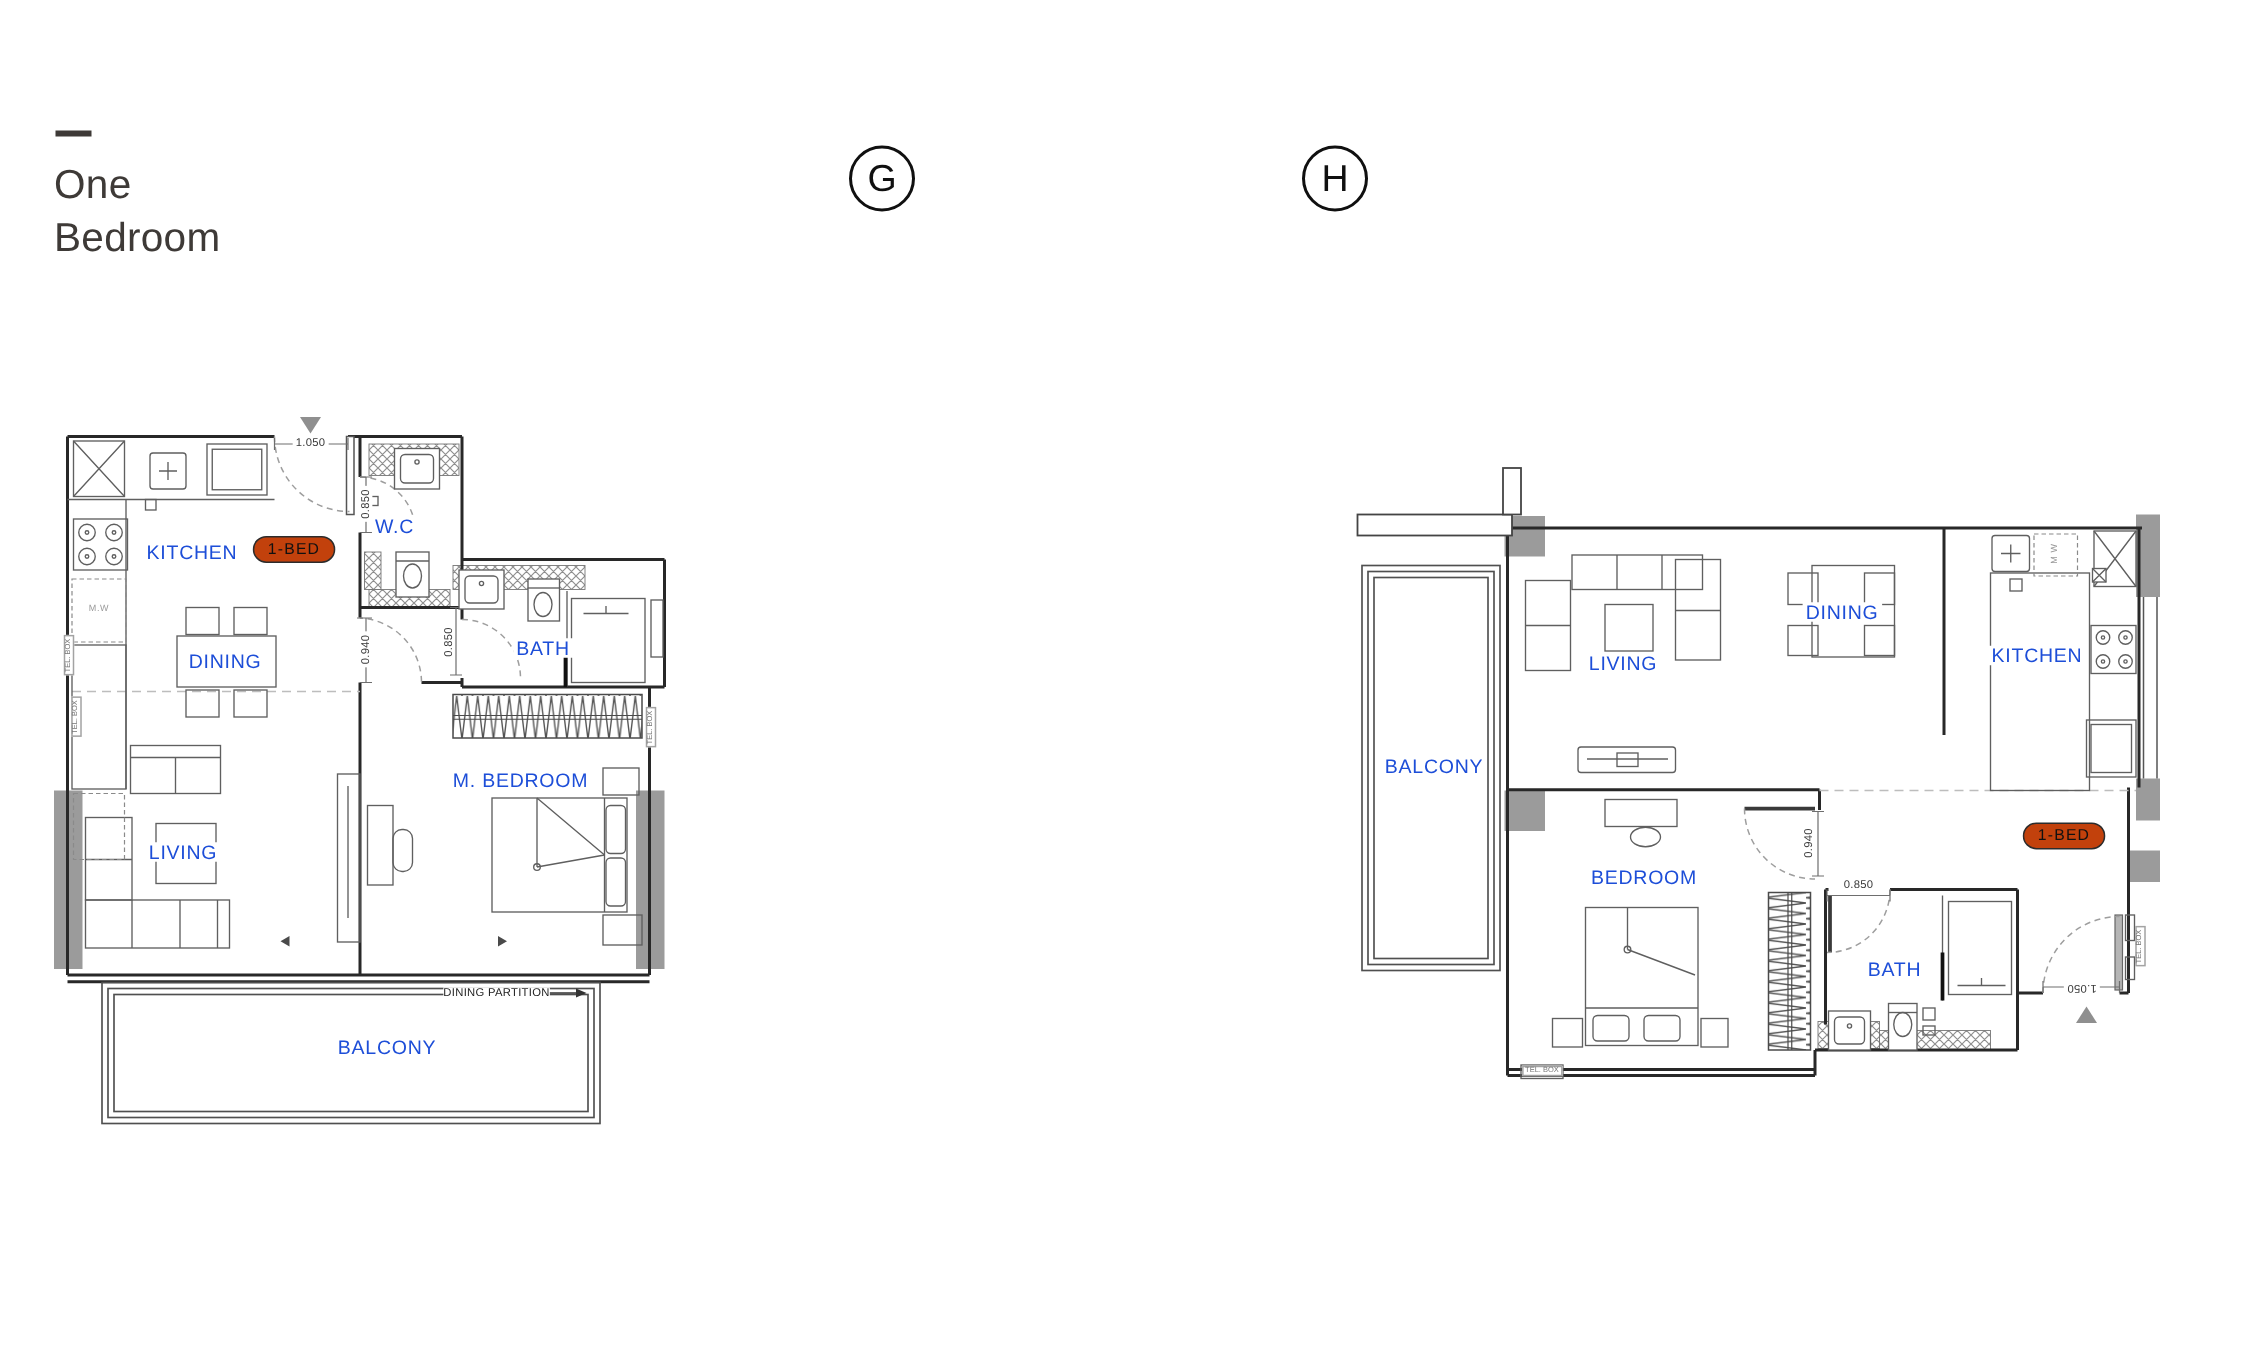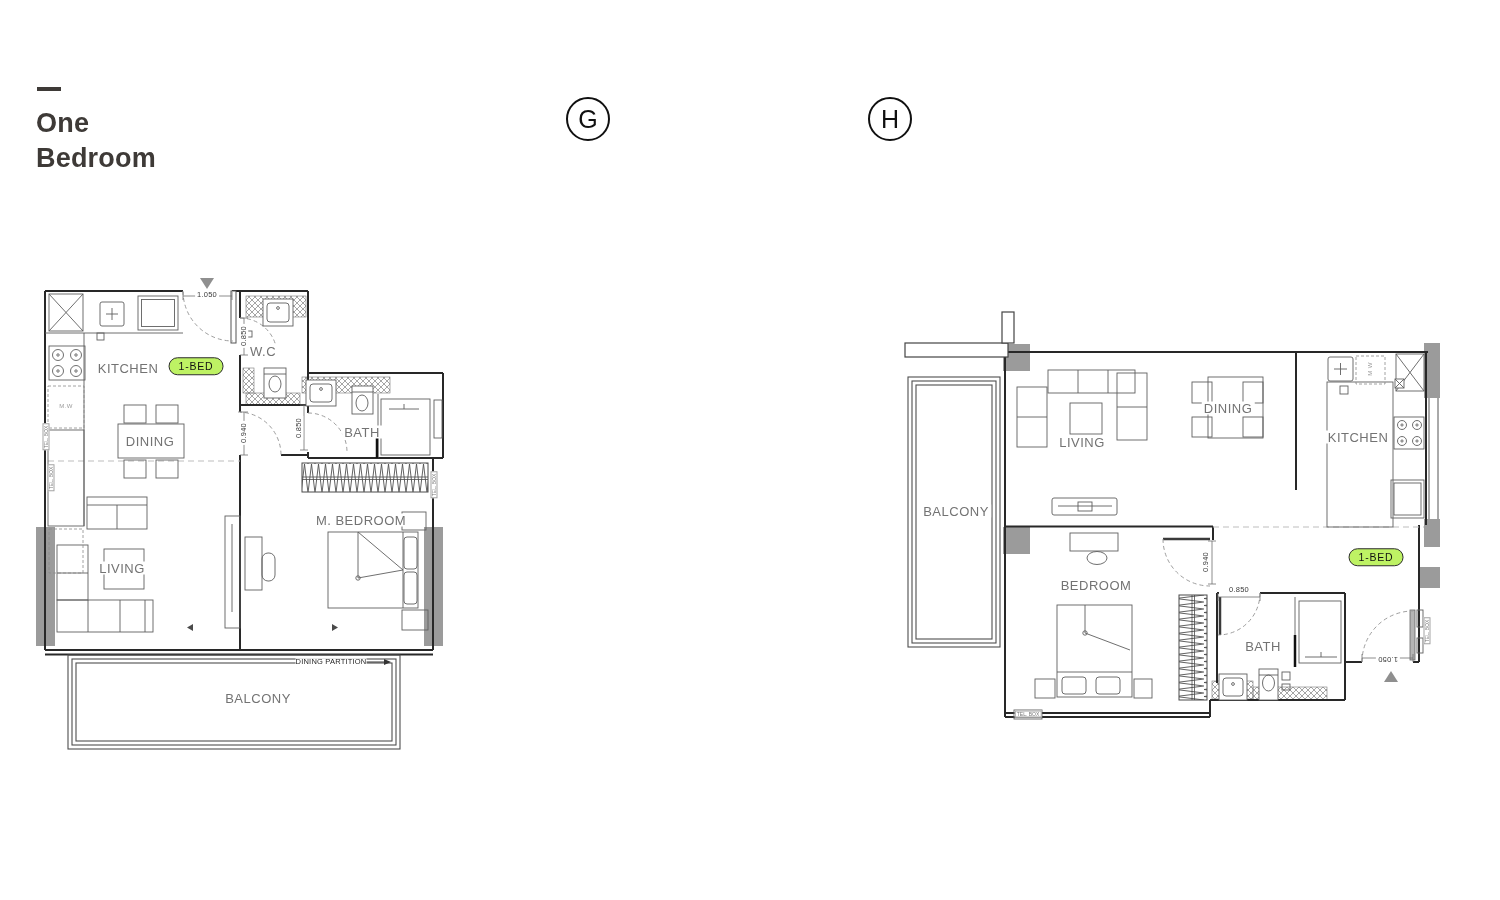--- a/index.html
+++ b/index.html
@@ -1,35 +1,35 @@
 <!DOCTYPE html>
 <html><head>
 <meta charset="utf-8">
 <style>
   html,body{margin:0;padding:0}
   body{width:1500px;height:900px;background:#ffffff;position:relative;overflow:hidden;
        font-family:"Liberation Sans",sans-serif;}
   .stage{position:absolute;inset:0}
   svg.planart{position:absolute;left:0;top:0}
   .title-dash{position:absolute;left:37px;top:87px;width:24px;height:3.5px;background:#3e3a37}
-  .title{position:absolute;left:36px;top:106px;font-size:27px;font-weight:700;
+  .title{position:absolute;left:36px;top:106px;font-size:27px;font-weight:400;
          line-height:35px;color:#3e3a37;letter-spacing:.2px}
   .badge{position:absolute;width:40px;height:40px;border:2.6px solid #101010;border-radius:50%;
          display:flex;align-items:center;justify-content:center;
          font-size:25px;font-weight:500;color:#101010;background:#fff}
   .lbl{position:absolute;transform:translate(-50%,-50%);white-space:nowrap;line-height:1}
   .r90{transform:translate(-50%,-50%) rotate(-90deg)}
   .r180{transform:translate(-50%,-50%) rotate(180deg)}
-  .rlbl{font-size:13px;letter-spacing:.5px;color:#737373;background:#fff;padding:0 2px}
+  .rlbl{font-size:13px;letter-spacing:.5px;color:#1d4ed8;background:#fff;padding:0 2px}
   .dim{font-size:7.5px;color:#3a3a3a;background:#fff;padding:0 2px;letter-spacing:.2px}
   .note{font-size:7.5px;color:#1e1e1e;background:#fff;letter-spacing:.2px}
   .tiny{font-size:6px;color:#9a9a9a;letter-spacing:.4px}
   .tinybox{font-size:5px;color:#777;border:1px solid #a3a3a3;background:#fff;padding:0 1px}
   .pill{font-size:10.5px;color:#111;border:1.3px solid #2c2c2c;border-radius:9px;
-        background:#bef264;padding:2.5px 9px;letter-spacing:.8px}
+        background:#c2410c;padding:2.5px 9px;letter-spacing:.8px}
 </style>
 </head>
 <body>
 
 <div class="stage">
 
   <svg class="planart" width="1500" height="900" viewBox="0 0 1500 900">
     <defs>
       <pattern id="hatch" width="6" height="6" patternUnits="userSpaceOnUse">
         <path d="M0,6 L6,0 M-1.5,1.5 L1.5,-1.5 M4.5,7.5 L7.5,4.5 M0,0 L6,6 M-1.5,4.5 L1.5,7.5 M4.5,-1.5 L7.5,1.5" stroke="#8f8f8f" stroke-width="0.8" fill="none"></path>
@@ -304,21 +304,21 @@
 
   <div class="badge" style="left:566px;top:97px">G</div>
   <div class="badge" style="left:868px;top:97px">H</div>
 
   <span class="lbl rlbl" style="left:128px;top:368px">KITCHEN</span>
   <span class="lbl pill" style="left:196px;top:366px">1-BED</span>
   <span class="lbl rlbl" style="left:263px;top:351px">W.C</span>
   <span class="lbl rlbl" style="left:150px;top:441px">DINING</span>
   <span class="lbl rlbl" style="left:362px;top:432px">BATH</span>
   <span class="lbl rlbl" style="left:122px;top:568px">LIVING</span>
-  <span class="lbl rlbl" style="left:361px;top:520px">M. BEDROOM</span>
+  <span class="lbl rlbl" style="left:347px;top:520px">M. BEDROOM</span>
   <span class="lbl rlbl" style="left:258px;top:698px">BALCONY</span>
   <span class="lbl note" style="left:331px;top:662px">DINING PARTITION</span>
   <span class="lbl dim" style="left:207px;top:295px">1.050</span>
   <span class="lbl dim r90" style="left:244px;top:336px">0.850</span>
   <span class="lbl dim r90" style="left:244px;top:433px">0.940</span>
   <span class="lbl dim r90" style="left:299px;top:428px">0.850</span>
   <span class="lbl tiny" style="left:66px;top:406px">M.W</span>
   <span class="lbl tinybox r90" style="left:46px;top:437px">TEL. BOX</span>
   <span class="lbl tinybox r90" style="left:51px;top:478px">TEL. BOX</span>
   <span class="lbl tinybox r90" style="left:434px;top:485px">TEL. BOX</span>

